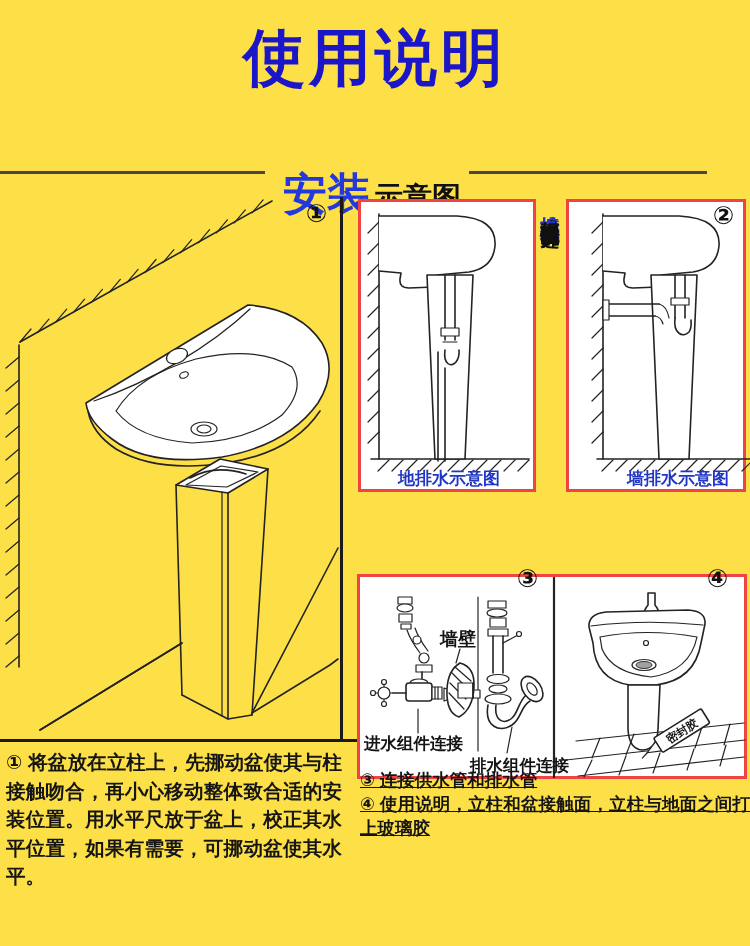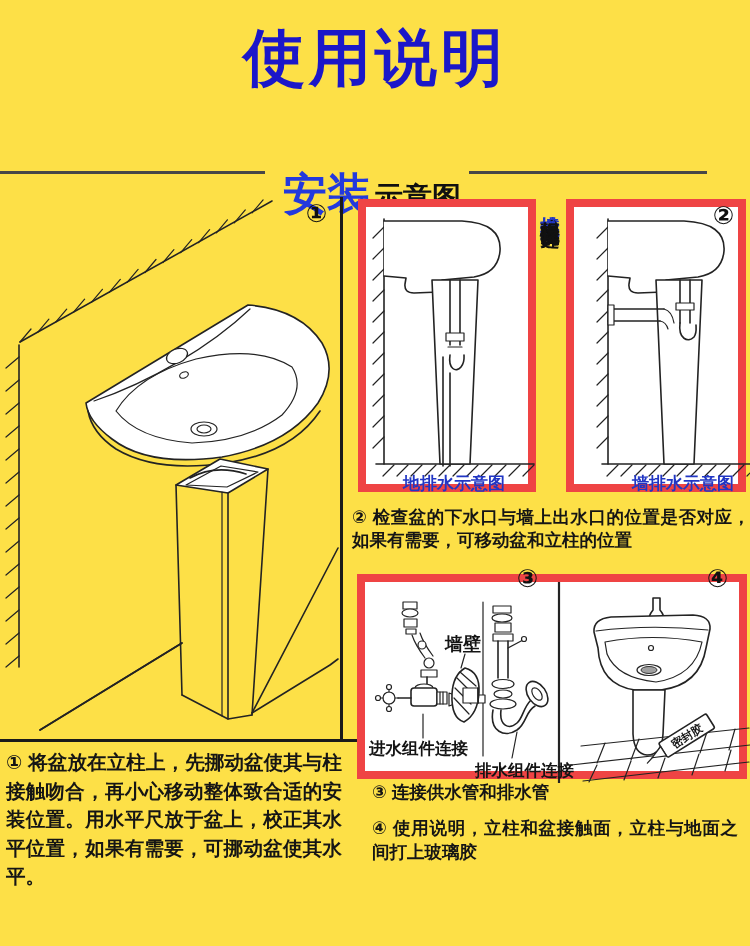--- a/index.html
+++ b/index.html
@@ -11,36 +11,36 @@
               color:#1b17c9;letter-spacing:4px;line-height:1.15;}
   
   .hline{height:2.5px;background:#474747;}
   .sec-head{top:140px;left:283px;display:flex;align-items:flex-end;white-space:nowrap;}
   .sec-accent{font-size:44px;font-weight:bold;color:#2339dd;line-height:1;margin-top:32px;}
   .sec-rest{font-size:29px;font-weight:bold;color:#101010;line-height:1;padding-bottom:4px;padding-left:3px;text-align:center;}
   
   .vdivider{left:340px;top:197px;width:3px;height:544px;background:#1a1a1a;}
   .hseparator{left:0;top:739px;width:358px;height:3px;background:#1a1a1a;}
   
-  .box{border:8px solid #ef4444;background:#fff;box-sizing:border-box;}
+  .box{border:3px solid #ef4444;background:#fff;box-sizing:border-box;}
   .box-p2l{left:358px;top:199px;width:178px;height:293px;}
   .box-p2r{left:566px;top:199px;width:180px;height:293px;padding-left:20px;}
   .box-p34{left:357px;top:558px;width:390px;height:205px;margin-top:16px;}
   
   .vnote{left:536px;top:200px;width:28px;height:292px;writing-mode:vertical-rl;text-orientation:upright;
          font-size:19px;font-weight:bold;line-height:28px;letter-spacing:1px;color:#111;text-align:left;}
   .vnote .blue{color:#2136c4;}
   
   .marker{font-size:25px;font-weight:bold;color:#111;line-height:1;}
   
   .step{color:#151515;font-weight:600;text-align:justify;}
   .step1{left:6px;top:748px;width:336px;font-size:19.5px;line-height:28.5px;}
   .step2{left:352px;top:506px;width:398px;font-size:17.5px;line-height:23px;}
   .steps34{left:360px;top:768px;width:390px;font-size:17.5px;line-height:24px;}
-  .steps34 p{margin:12px;}
+  .steps34 p{margin:0;text-decoration:underline;}
   
   svg{display:block;}
   .sk{stroke:#232323;stroke-width:1.6;fill:none;stroke-linecap:round;stroke-linejoin:round;}
   .skw{stroke:#232323;stroke-width:1.6;fill:#ffffff;stroke-linecap:round;stroke-linejoin:round;}
   .thin{stroke-width:1.2;}
   .thick{stroke-width:2.2;}
   svg text{font-family:"Liberation Sans","DejaVu Sans",sans-serif;font-weight:bold;fill:#141414;}
   .caption{fill:#2136c4;font-size:17px;}
   .lbl{font-size:16.5px;}
   .lblwall{font-size:18px;}
@@ -222,19 +222,18 @@
       </g>
     </svg>
   </div>
 
   <span class="abs marker" style="left:306px;top:201px;">①</span>
   <span class="abs marker" style="left:713px;top:203px;">②</span>
   <span class="abs marker" style="left:517px;top:566px;">③</span>
   <span class="abs marker" style="left:707px;top:566px;">④</span>
 
   <p class="abs step step1" style="margin:0;">① 将盆放在立柱上，先挪动盆使其与柱接触吻合，再小心移动整体致合适的安装位置。用水平尺放于盆上，校正其水平位置，如果有需要，可挪动盆使其水平。</p>
-  <p class="abs step step2" style="margin:0;">② 检查盆的下水口与墙上出水口的位置是否对应，如果有需要，可移动盆和立柱的位置</p>
   <div class="abs step steps34">
     <p>③ 连接供水管和排水管</p>
     <p>④ 使用说明，立柱和盆接触面，立柱与地面之间打上玻璃胶</p>
   </div>
 
 </div>
 
 </body></html>

